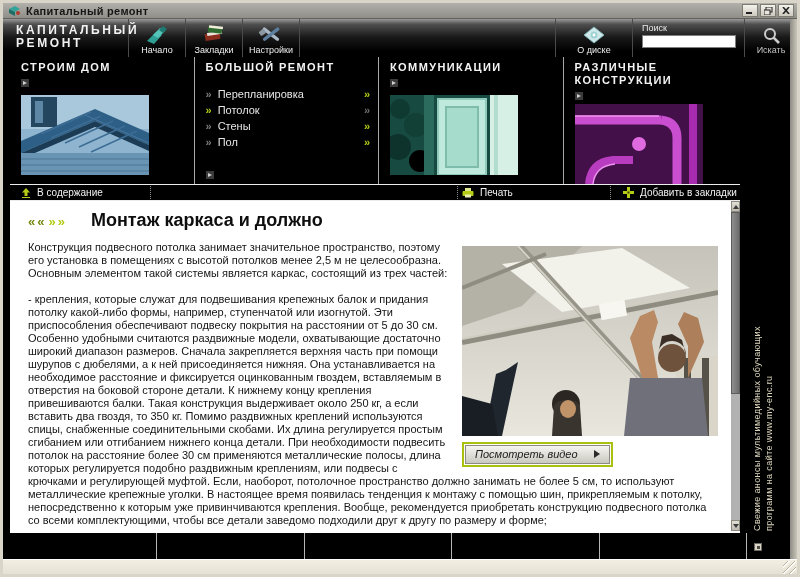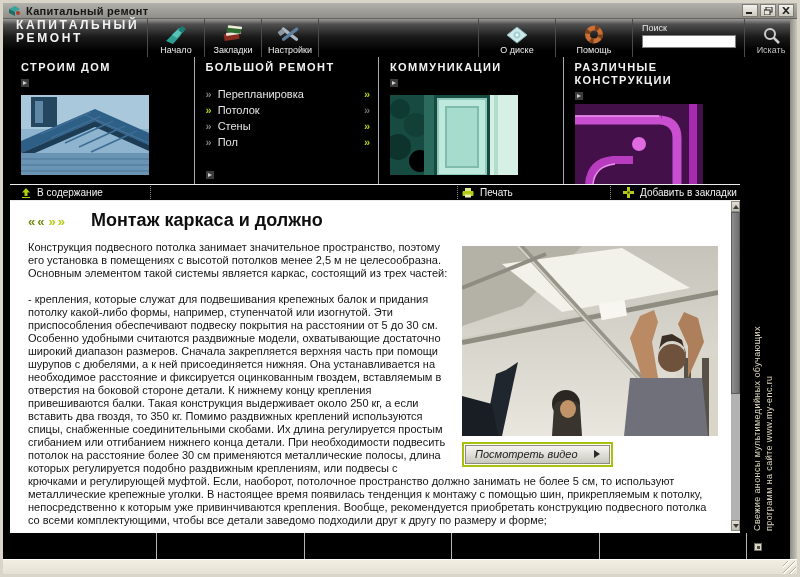--- a/index.html
+++ b/index.html
@@ -15,21 +15,21 @@
   .titlebar-title { font-size:11px; font-weight:bold; color:#151515; flex:1; letter-spacing:.3px; }
   .win-btn { width:16px; height:13px; margin-left:2px; background:linear-gradient(#f4f2ec,#ccc9bf);
     border:1px solid #7e7c72; display:flex; align-items:center; justify-content:center; cursor:default; }
 
   
   .appheader { position:absolute; top:16px; left:0; right:0; height:38px;
     background:linear-gradient(180deg,#9a9a9a 0%,#4f4f4f 14%,#191919 48%,#000 85%);
     display:flex; align-items:stretch; }
   .hcell { border-right:1px solid #4b4b4b; display:flex; flex-direction:column;
            align-items:center; justify-content:flex-end; padding-bottom:2px; }
-  .logo-cell { width:145px; align-items:flex-start; justify-content:flex-start; padding-left:13px; }
+  .logo-cell { width:126px; align-items:flex-start; justify-content:center; padding-left:13px; }
   .logo-line { color:#f2f2f2; font-weight:bold; font-size:12px; letter-spacing:2.6px; line-height:13px; }
   .nav-cell { width:57px; }
   .nav-cell svg { margin-bottom:1px; }
   .hlabel { color:#f0f0f0; font-size:9px; line-height:10px; }
   .spacer-cell { flex:1; border-right:1px solid #4b4b4b; }
   .info-cell { width:77px; }
   .search-cell { width:112px; align-items:flex-start; justify-content:flex-start; padding:4px 8px 0 9px; }
   .search-label { color:#e9e9e9; font-size:9px; margin-bottom:2px; }
   .search-input { width:94px; height:13px; border:1px solid #7e7e7e; background:#fff; font-size:10px; padding:0 2px; }
   .searchbtn-cell { width:52px; border-right:none; }
@@ -171,27 +171,20 @@
       <span class="hlabel">Настройки</span>
     </div>
     <div class="spacer-cell"></div>
     <div class="hcell info-cell">
       <svg width="24" height="20" viewBox="0 0 24 20">
         <polygon points="12,2 22,10 12,18 2,10" fill="#cfe9ea" stroke="#7fb0b4"></polygon>
         <circle cx="12" cy="10" r="3.5" fill="#9fd2d4"></circle>
         <circle cx="12" cy="10" r="1.4" fill="#ffffff"></circle>
       </svg>
       <span class="hlabel">О диске</span>
-    </div>
-    <div class="hcell info-cell">
-      <svg width="24" height="20" viewBox="0 0 24 20">
-        <circle cx="12" cy="9.5" r="6.5" fill="none" stroke="#c86f35" stroke-width="5"></circle>
-        <circle cx="12" cy="9.5" r="6.5" fill="none" stroke="#7d4119" stroke-width="5" stroke-dasharray="3.5 6.8"></circle>
-      </svg>
-      <span class="hlabel">Помощь</span>
     </div>
     <div class="hcell search-cell">
       <span class="search-label">Поиск</span>
       <input class="search-input" type="text" value="" style="">
     </div>
     <div class="hcell searchbtn-cell">
       <svg width="20" height="18" viewBox="0 0 20 18">
         <circle cx="9" cy="7" r="5" fill="none" stroke="#cdcdcd" stroke-width="2"></circle>
         <line x1="12.6" y1="10.6" x2="18" y2="16" stroke="#cdcdcd" stroke-width="2.6"></line>
       </svg>

